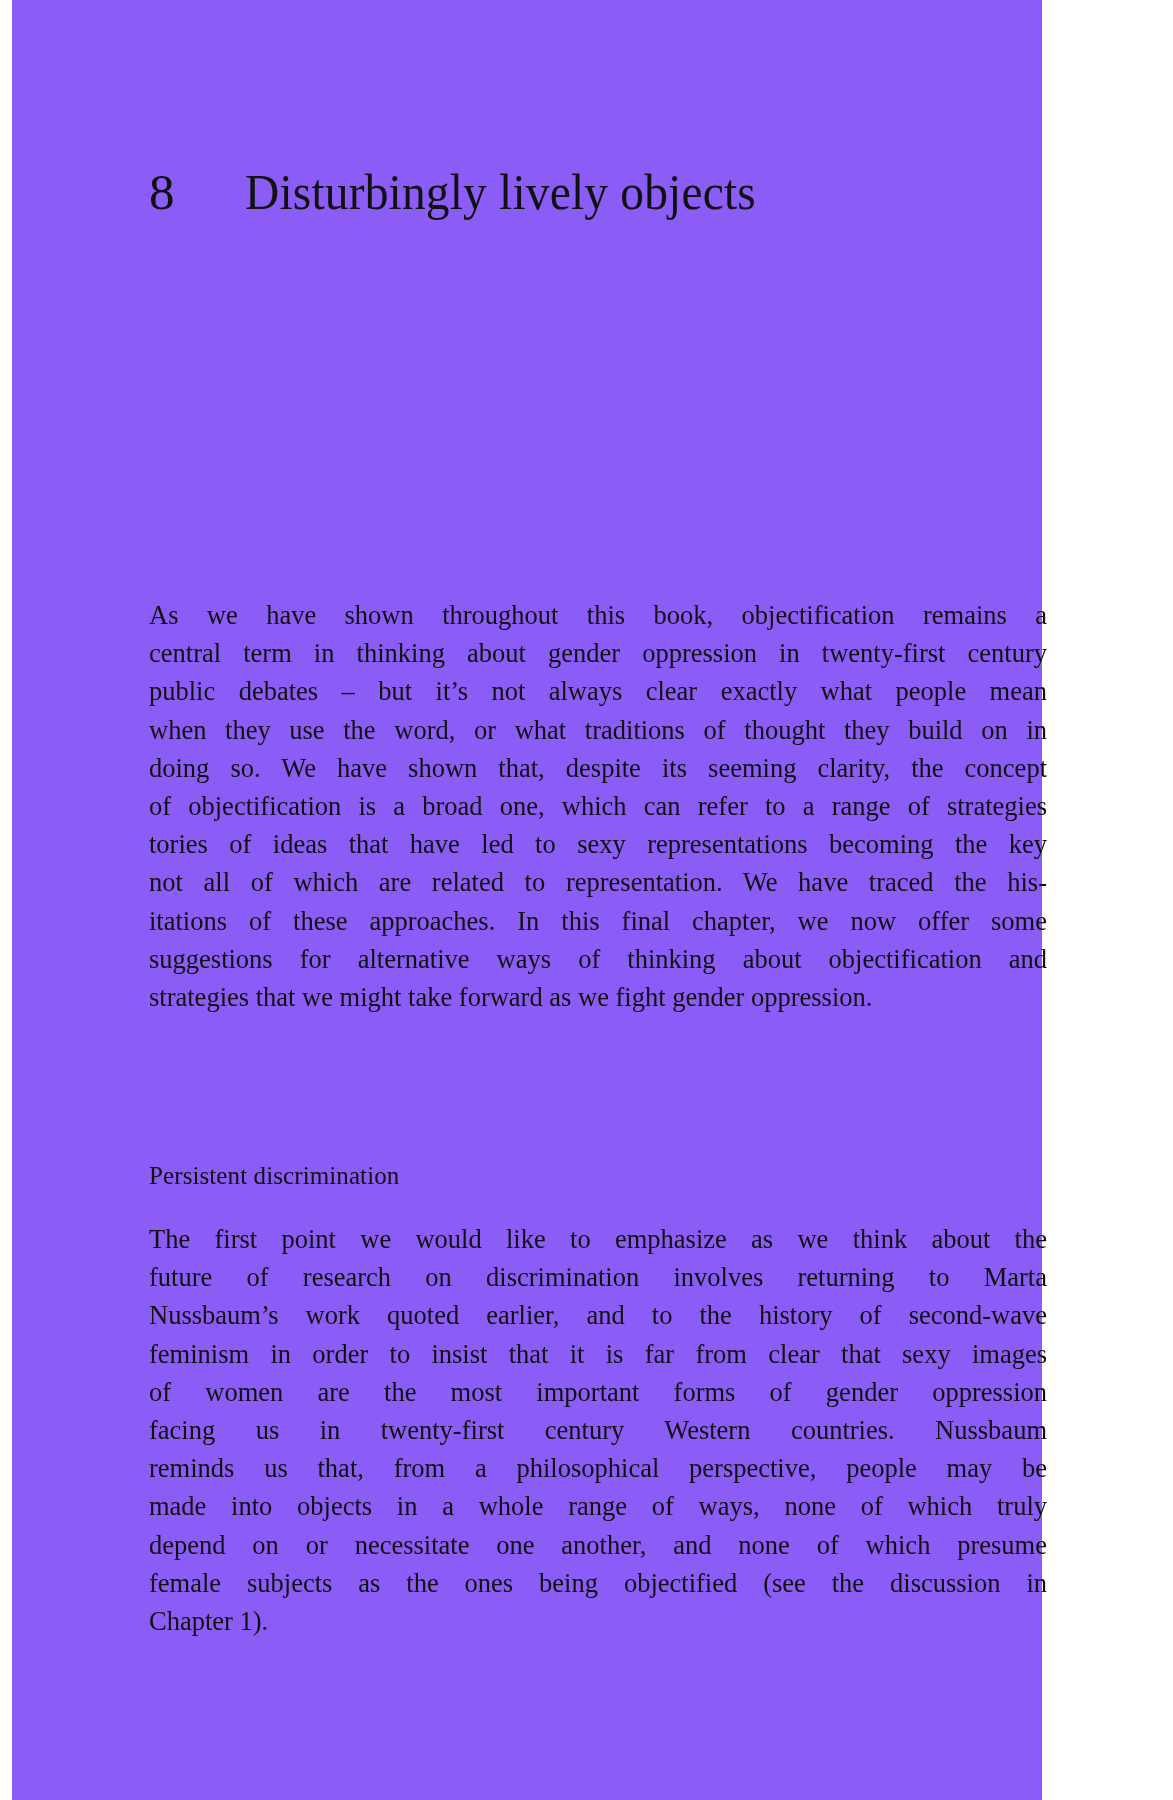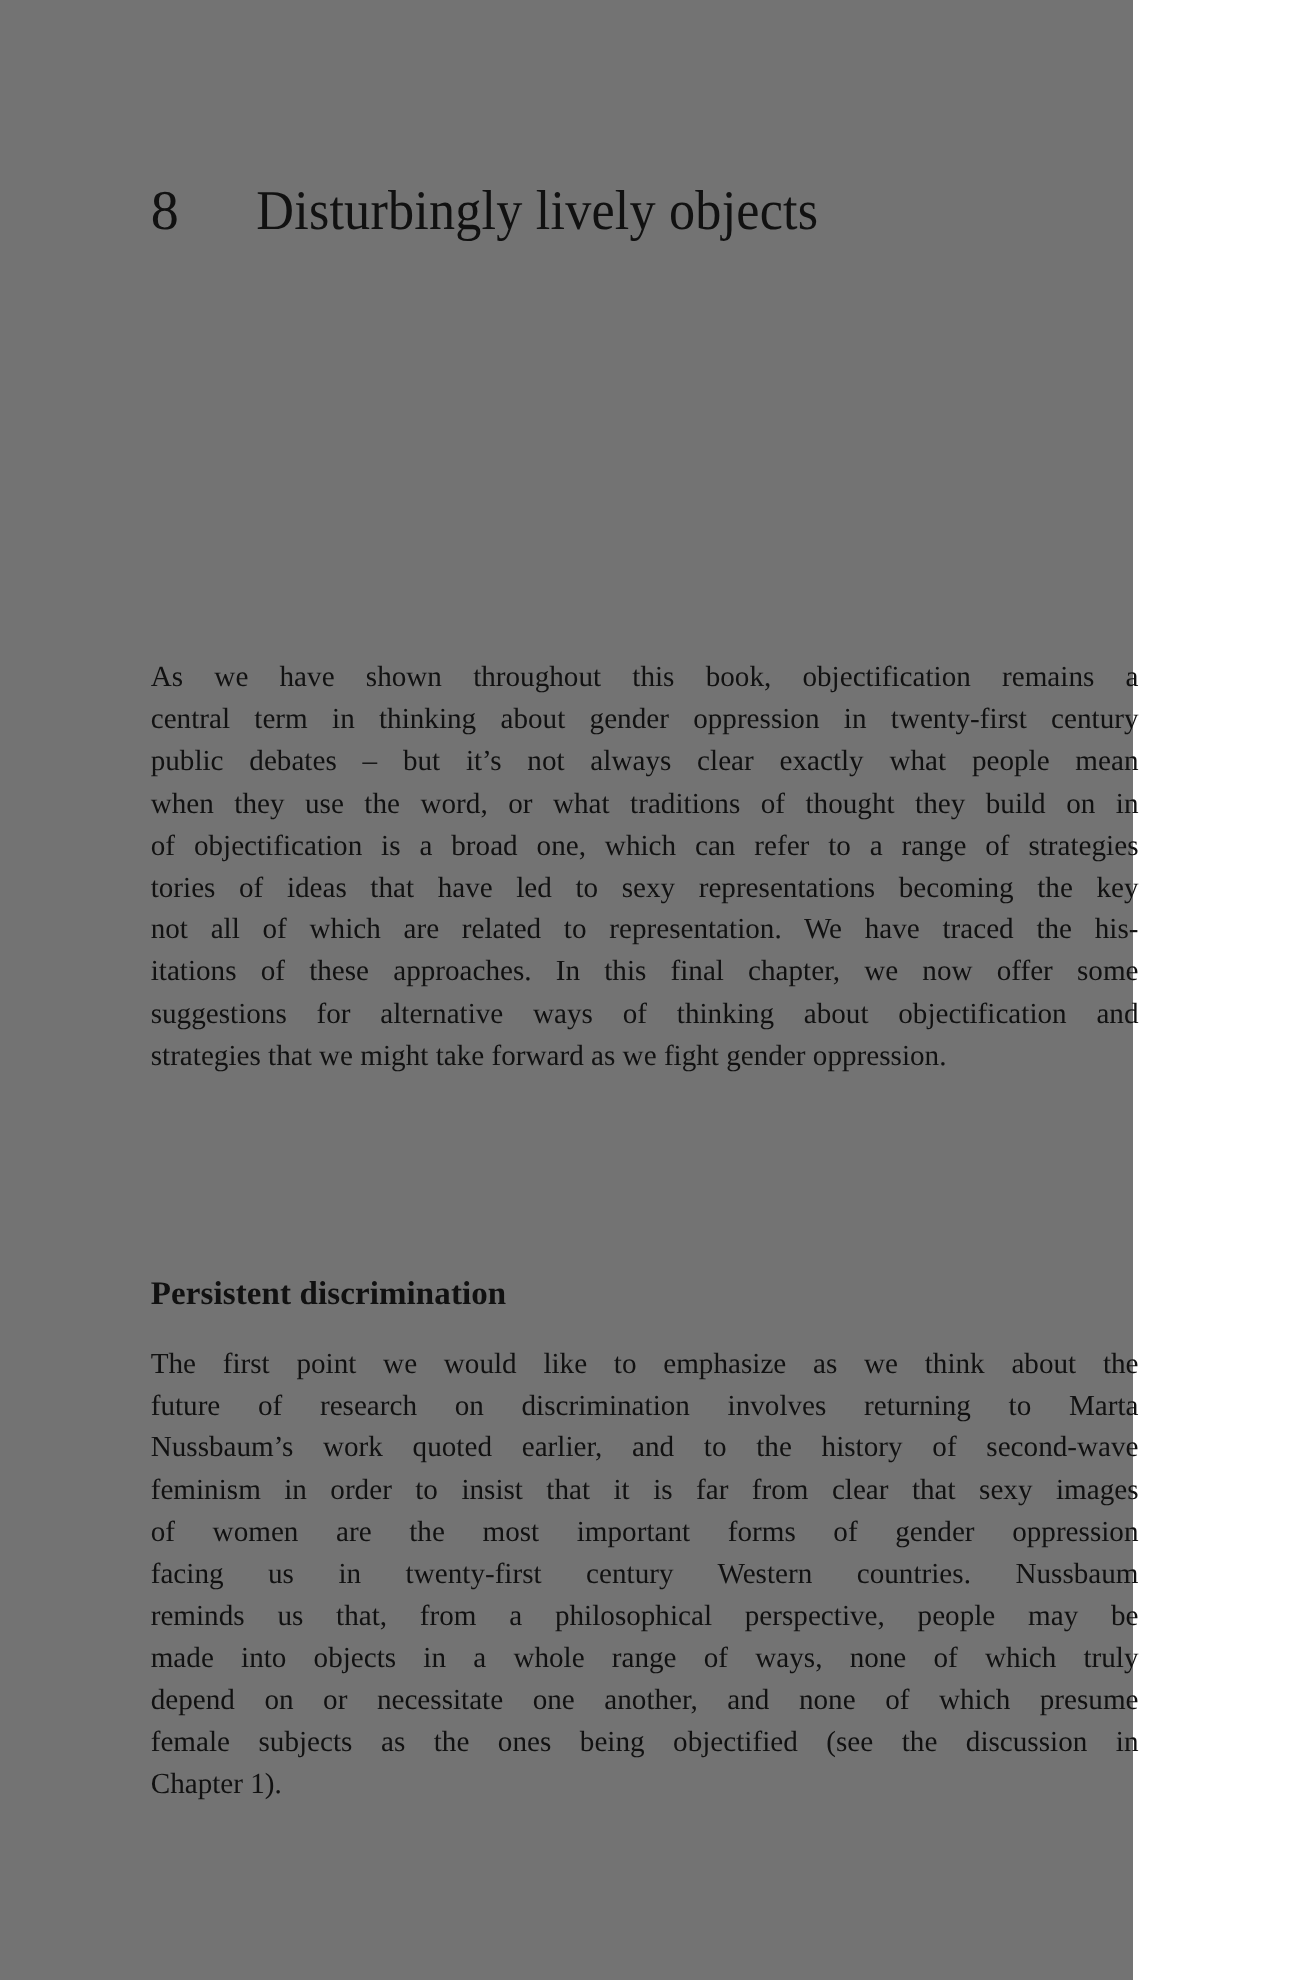--- a/index.html
+++ b/index.html
@@ -10,25 +10,25 @@
   body {
     width: 1173px;
     height: 1800px;
     position: relative;
     overflow: hidden;
     color: #111111;
     font-family: "Liberation Serif", "DejaVu Serif", serif;
   }
   .page {
     position: absolute;
-    left: 0;
+    left: 12px;
     top: 0;
     width: 1030px;
     height: 1800px;
-    background: #737373;
+    background: #8b5cf6;
   }
   .chapter-heading {
     position: absolute;
     left: 137px;
     top: 160px;
     width: 900px;
     height: 70px;
     margin: 0;
     font-weight: normal;
     font-size: 51px;
@@ -56,23 +56,23 @@
     hyphens: manual;
   }
   .para-1 {
     top: 596px;
   }
   .section-heading {
     position: absolute;
     left: 137px;
     top: 1156px;
     margin: 0;
-    font-size: 30px;
+    font-size: 25px;
     line-height: 40px;
-    font-weight: bold;
+    font-weight: normal;
     white-space: nowrap;
     letter-spacing: 0.1px;
   }
   .para-2 {
     top: 1220px;
   }
   .line {
     display: block;
     text-align: justify;
     text-align-last: justify;
@@ -91,20 +91,21 @@
 
   <h1 class="chapter-heading">
     <span class="chapter-number">8</span><span class="chapter-title">Disturbingly lively objects</span>
   </h1>
 
   <div class="body-text para-1">
     <span class="line">As we have shown throughout this book, objectification remains a</span>
     <span class="line">central term in thinking about gender oppression in twenty-first century</span>
     <span class="line">public debates – but it’s not always clear exactly what people mean</span>
     <span class="line">when they use the word, or what traditions of thought they build on in</span>
+    <span class="line">doing so. We have shown that, despite its seeming clarity, the concept</span>
     <span class="line">of objectification is a broad one, which can refer to a range of strategies</span>
     <span class="line">tories of ideas that have led to sexy representations becoming the key</span>
     <span class="line">not all of which are related to representation. We have traced the his-</span>
     <span class="line">itations of these approaches. In this final chapter, we now offer some</span>
     <span class="line">suggestions for alternative ways of thinking about objectification and</span>
     <span class="line last">strategies that we might take forward as we fight gender oppression.</span>
   </div>
 
   <h2 class="section-heading">Persistent discrimination</h2>
 

